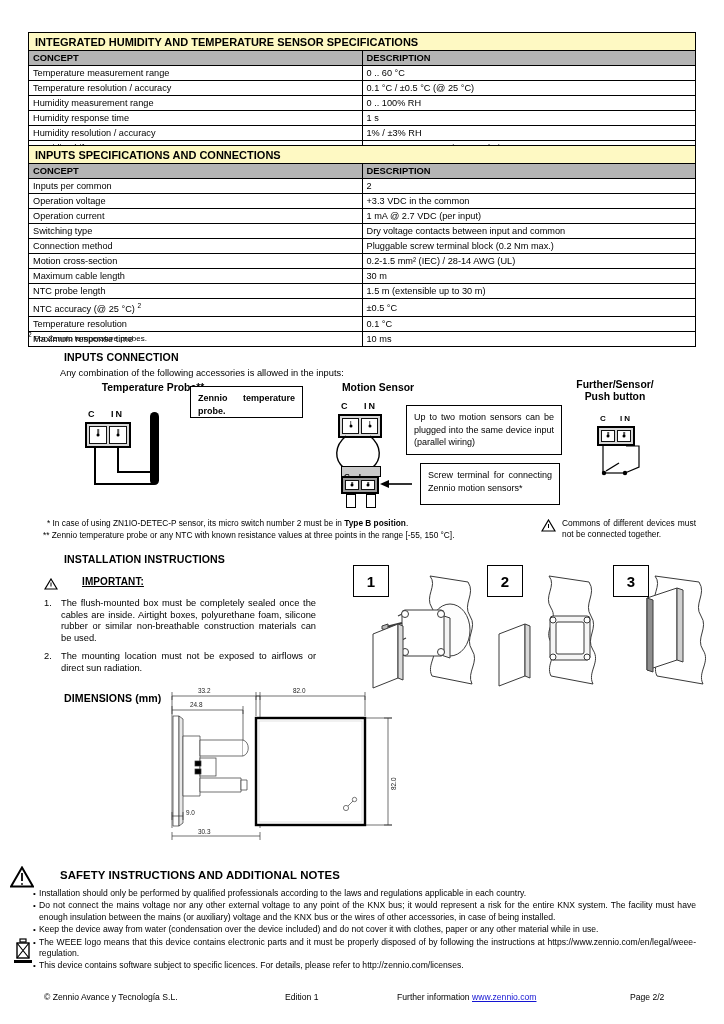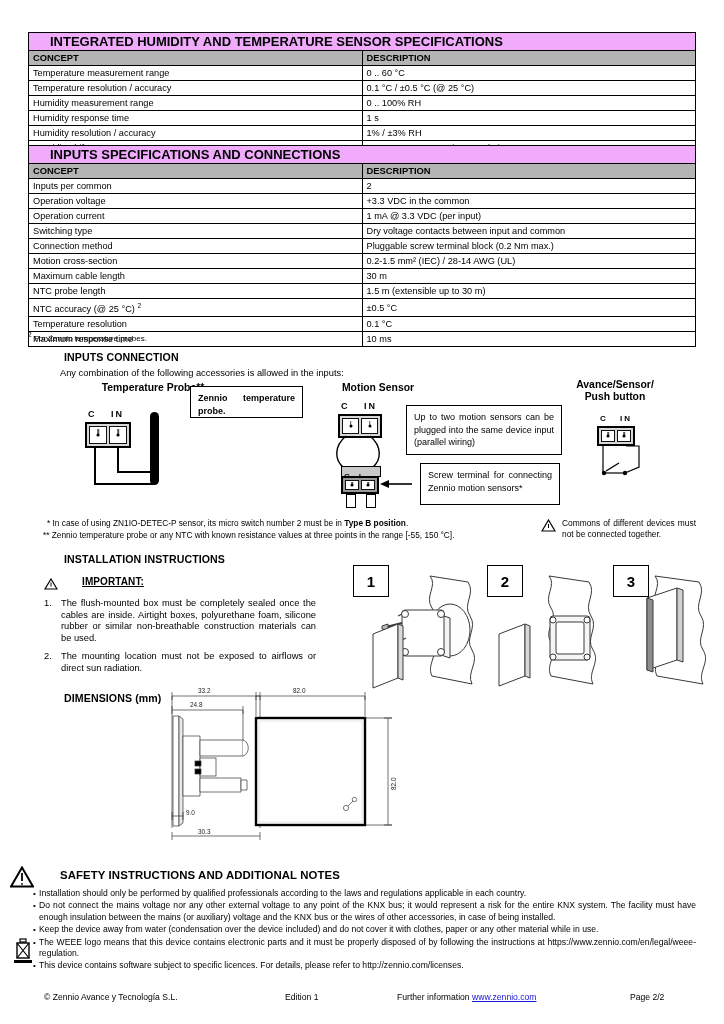--- a/index.html
+++ b/index.html
@@ -28,25 +28,25 @@
     text-align:left;
     font-weight:normal;
     line-height:12px;
     height:12px;
     vertical-align:middle;
     white-space:nowrap;
     overflow:hidden;
   }
   .tbl-title td {
     font-weight:bold;
-    font-size:13px;
+    font-size:11px;
     height:15px;
     line-height:14px;
-    background:#f0abfc;
-    padding-left:21px;
+    background:#fef9c3;
+    padding-left:6px;
   }
   .tbl-head td {
     font-weight:bold;
     background:#b4b4b4;
     font-size:9.4px;
   }
   .col-a { width:290px; }
   .sup { font-size:6.6px; vertical-align:super; }
 
   .tbl-note {
@@ -226,21 +226,21 @@
         <tr>
           <td class="col-a">Inputs per common</td>
           <td>2</td>
         </tr>
         <tr>
           <td class="col-a">Operation voltage</td>
           <td>+3.3 VDC in the common</td>
         </tr>
         <tr>
           <td class="col-a">Operation current</td>
-          <td>1 mA @ 3.3 VDC (per input)</td>
+          <td>1 mA @ 2.7 VDC (per input)</td>
         </tr>
         <tr>
           <td class="col-a">Switching type</td>
           <td>Dry voltage contacts between input and common</td>
         </tr>
         <tr>
           <td class="col-a">Connection method</td>
           <td>Pluggable screw terminal block (0.2 Nm max.)</td>
         </tr>
         <tr>
@@ -326,21 +326,21 @@
 
   <svg class="illus" style="left:379px; top:478px;" width="34" height="12">
     <path d="M33,6 L8,6" stroke="#000" stroke-width="1.6" fill="none"></path>
     <path d="M1,6 L10,2 L10,10 Z" fill="#000"></path>
   </svg>
 
   <div class="callout" style="left:406px; top:405px; width:156px; height:50px;">Up to two motion sensors can be plugged into the same device input (parallel wiring)</div>
   <div class="callout" style="left:420px; top:463px; width:140px; height:42px;">Screw terminal for connecting Zennio motion sensors*</div>
 
   <div class="diag-title" style="left:540px; top:379px; width:150px;">
-    <span>Avance/Sensor/</span><br>
+    <span>Further/Sensor/</span><br>
     <span>Push button</span>
   </div>
 
   <div class="term-lbl" style="left:600px; top:414px; font-size:8px;">
     <span>C</span>
     <span style="margin-left:8px">IN</span>
   </div>
   <div class="term" style="left:597px; top:426px; width:38px; height:20px;">
     <div class="cell"></div>
     <div class="cell"></div>

